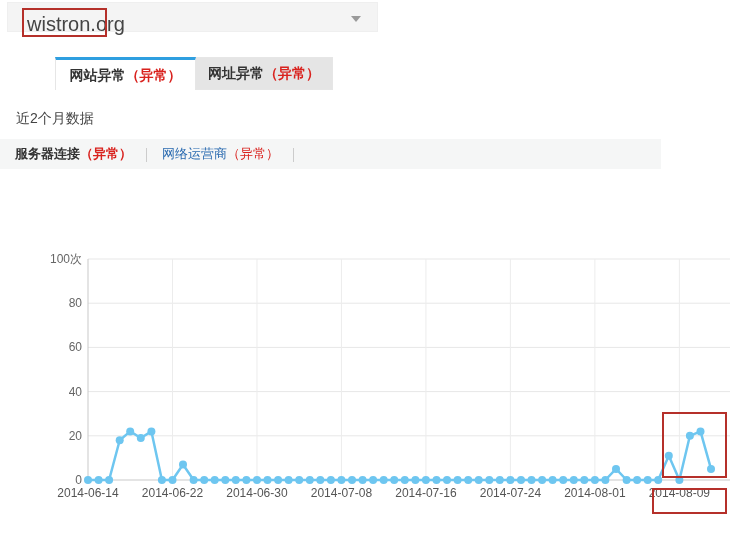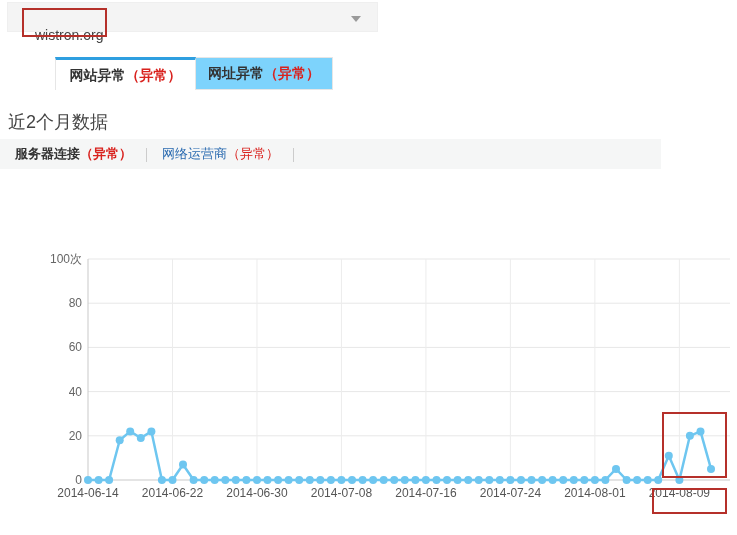--- a/index.html
+++ b/index.html
@@ -7,44 +7,44 @@
     width:737px;height:535px;position:relative;overflow:hidden;background:#fff;
     font-family:"Liberation Sans","DejaVu Sans",sans-serif;color:#333;
   }
   
   .select-box{
     position:absolute;left:7px;top:2px;width:371px;height:30px;
     background:#f4f4f4;border:1px solid #efefef;box-sizing:border-box;
     cursor:pointer;
   }
   .select-value{
-    position:absolute;left:19px;top:24px;font-size:14px;color:#444;margin-left:8px;
+    position:absolute;left:19px;top:10px;font-size:20px;color:#444;
   }
   .select-caret{
     position:absolute;right:16px;top:13px;width:0;height:0;
     border-left:5px solid transparent;border-right:5px solid transparent;
     border-top:6px solid #9a9a9a;
   }
   
   .tabs{position:absolute;left:7px;top:57px;height:33px;white-space:nowrap;}
   .tab{
     display:inline-block;vertical-align:top;box-sizing:border-box;height:33px;
     font-size:14px;font-weight:bold;line-height:30px;text-align:center;cursor:pointer;
   }
   .tab .status{font-weight:bold;}
   .tab.active{
     width:141px;background:#fff;border-top:3px solid #2f9fe0;
     border-left:1px solid #e6e6e6;border-right:1px solid #e6e6e6;margin-left:48px;
   }
   .tab.inactive{
-    width:137px;background:#7dd3fc;border:1px solid #e6e6e6;border-left:none;
+    width:137px;background:#e5e5e5;border:1px solid #e6e6e6;border-left:none;
     line-height:31px;
   }
   
-  .period{position:absolute;left:8px;top:110px;font-size:18px;color:#444;}
+  .period{position:absolute;left:16px;top:110px;font-size:14px;color:#444;}
   
   .subbar{
     position:absolute;left:0;top:139px;width:661px;height:30px;
     background:#f5f6f6;line-height:30px;font-size:13px;white-space:nowrap;
   }
   .subitem{display:inline-block;padding:0 14px 0 15px;cursor:pointer;}
   .subitem .lbl-active{font-weight:bold;color:#333;}
   .subitem .lbl-link{color:#2b6bb0;}
   .subdiv{display:inline-block;width:1px;height:14px;background:#ccc;vertical-align:middle;}
   

